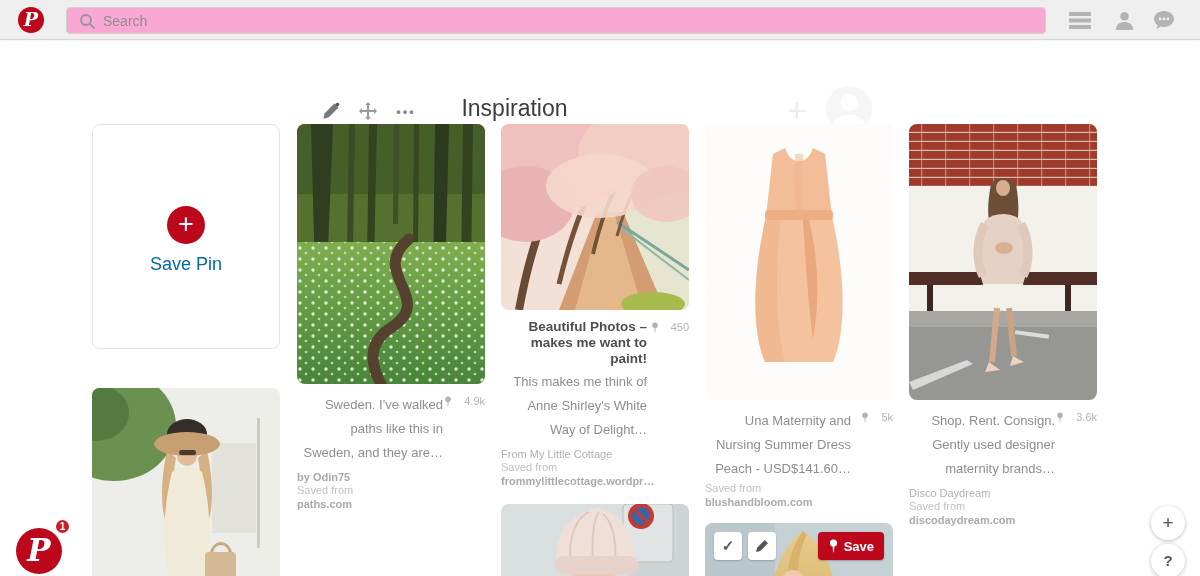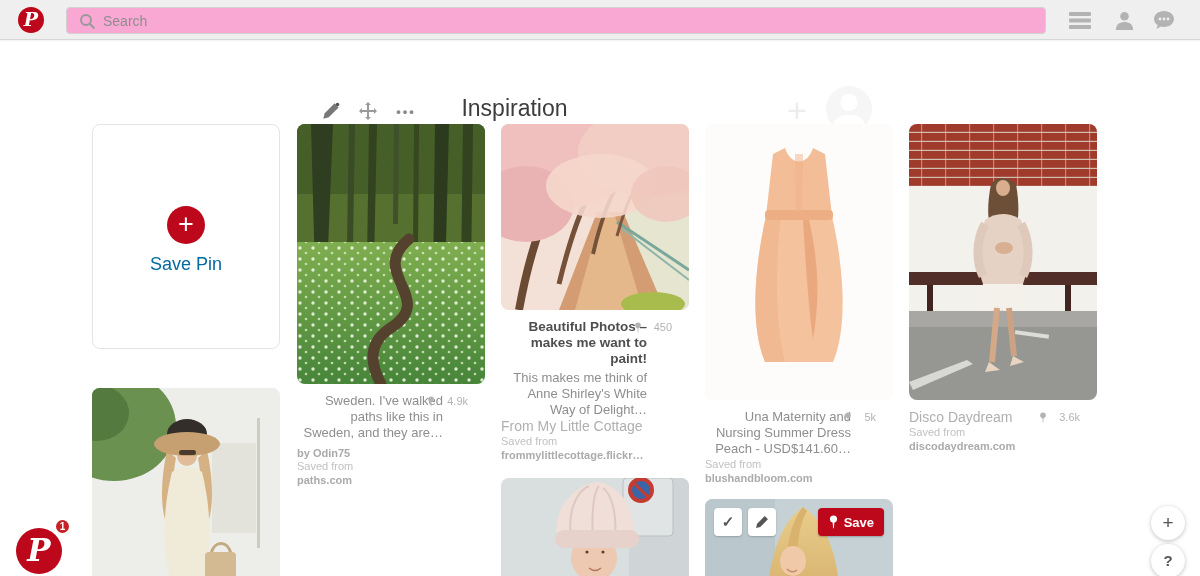--- a/index.html
+++ b/index.html
@@ -46,24 +46,24 @@
   .pin-img svg { display:block; }
 
   .save-card { width:188px; height:225px; background:#fff; border:1px solid #e4e4e4;
                border-radius:8px; text-align:center; cursor:pointer; }
   .save-card .plus-circle { margin:81px auto 10px; width:38px; height:38px; border-radius:50%;
                background:#bd081c; color:#fff; font-size:27px; line-height:36px; font-weight:400; }
   .save-card .save-label { font-size:18px; color:#0369a1; }
 
   .pin-text { position:relative; margin-top:9px; padding-right:42px;text-align:right; }
   .pin-title { font-size:13.5px; font-weight:bold; color:#4f4f4f; line-height:16px; }
-  .pin-desc  { font-size:13px; color:#8e8e8e; line-height:16px; margin-top:3px; }
-  .pin-stats { position:absolute; right:17px; top:2px; font-size:11px; color:#b3b3b3;
+  .pin-desc  { font-size:13px; color:#8e8e8e; line-height:24px; margin-top:3px; }
+  .pin-stats { position:absolute; right:0; top:2px; font-size:11px; color:#b3b3b3;
                display:flex; align-items:center; gap:12px; }
-  .pin-from   { margin-top:0; font-size:14px; color:#b0b0b0; }
+  .pin-from   { margin-top:6px; font-size:11px; color:#b0b0b0; }
   .pin-byline { margin-top:6px; font-size:11px; font-weight:bold; color:#a9a9a9; }
   .pin-saved  { margin-top:0; font-size:11px; color:#c1c1c1; line-height:14px; }
   .pin-source { color:#ababab; font-weight:bold; cursor:pointer; }
 
   
   .hover-btns { position:absolute; top:9px; left:9px; right:9px; display:flex; gap:6px; }
   .sq-btn { width:28px; height:28px; background:#fff; border-radius:4px; box-shadow:0 1px 2px rgba(0,0,0,.2);
             display:flex; align-items:center; justify-content:center; color:#555;
             font-size:15px; font-weight:bold; cursor:pointer; }
   .save-btn { margin-left:auto; height:28px; padding:0 10px; background:#bd081c; border-radius:4px;
@@ -249,21 +249,21 @@
           <circle cx="4" cy="3.2" r="2.8" fill="#b3b3b3"></circle>
             <path d="M3.4 5.5 L3.7 10.5 L4.3 10.5 L4.6 5.5 Z" fill="#b3b3b3"></path>
         </svg>
         <span>450</span>
       </div>
       <div class="pin-desc">This makes me think of Anne Shirley's White Way of Delight…</div>
     </div>
     <div class="pin-from">From My Little Cottage</div>
     <div class="pin-saved">
       <span>Saved from</span><br>
-      <span class="pin-source">frommylittlecottage.flickr…</span>
+      <span class="pin-source">frommylittlecottage.wordpr…</span>
     </div>
     <div class="pin-img" style="margin-top:16px; height:200px;">
       <svg width="188" height="200" viewBox="0 0 188 200" preserveAspectRatio="none">
         <rect width="188" height="200" fill="#d9dedf"></rect>
         <rect x="128" y="0" width="60" height="120" fill="#cfd5d6"></rect>
         <rect x="122" y="0" width="50" height="58" rx="4" fill="#e0e4e4" stroke="#b9bfc0"></rect>
         <circle cx="140" cy="12" r="11" fill="#3a65a8" stroke="#c43b31" stroke-width="4"></circle>
         <path d="M132,4 L148,20" stroke="#c43b31" stroke-width="3"></path>
         <ellipse cx="6" cy="165" rx="28" ry="35" fill="#5d7050" opacity=".85"></ellipse>
         <path d="M58,115 C52,160 56,200 60,200 L130,200 C134,160 132,118 127,112 Z" fill="#7d5c3f"></path>
@@ -380,20 +380,21 @@
       </svg>
     </div>
     <div class="pin-text">
       <div class="pin-stats">
         <svg width="8" height="11" viewBox="0 0 8 11">
           <circle cx="4" cy="3.2" r="2.8" fill="#b3b3b3"></circle>
             <path d="M3.4 5.5 L3.7 10.5 L4.3 10.5 L4.6 5.5 Z" fill="#b3b3b3"></path>
         </svg>
         <span>3.6k</span>
       </div>
+      <div class="pin-desc">Shop. Rent. Consign. Gently used designer maternity brands…</div>
     </div>
     <div class="pin-from">Disco Daydream</div>
     <div class="pin-saved">
       <span>Saved from</span><br>
       <span class="pin-source">discodaydream.com</span>
     </div>
   </div>
 
   <div class="float-logo">P</div>
   <div class="notif-badge">1</div>

